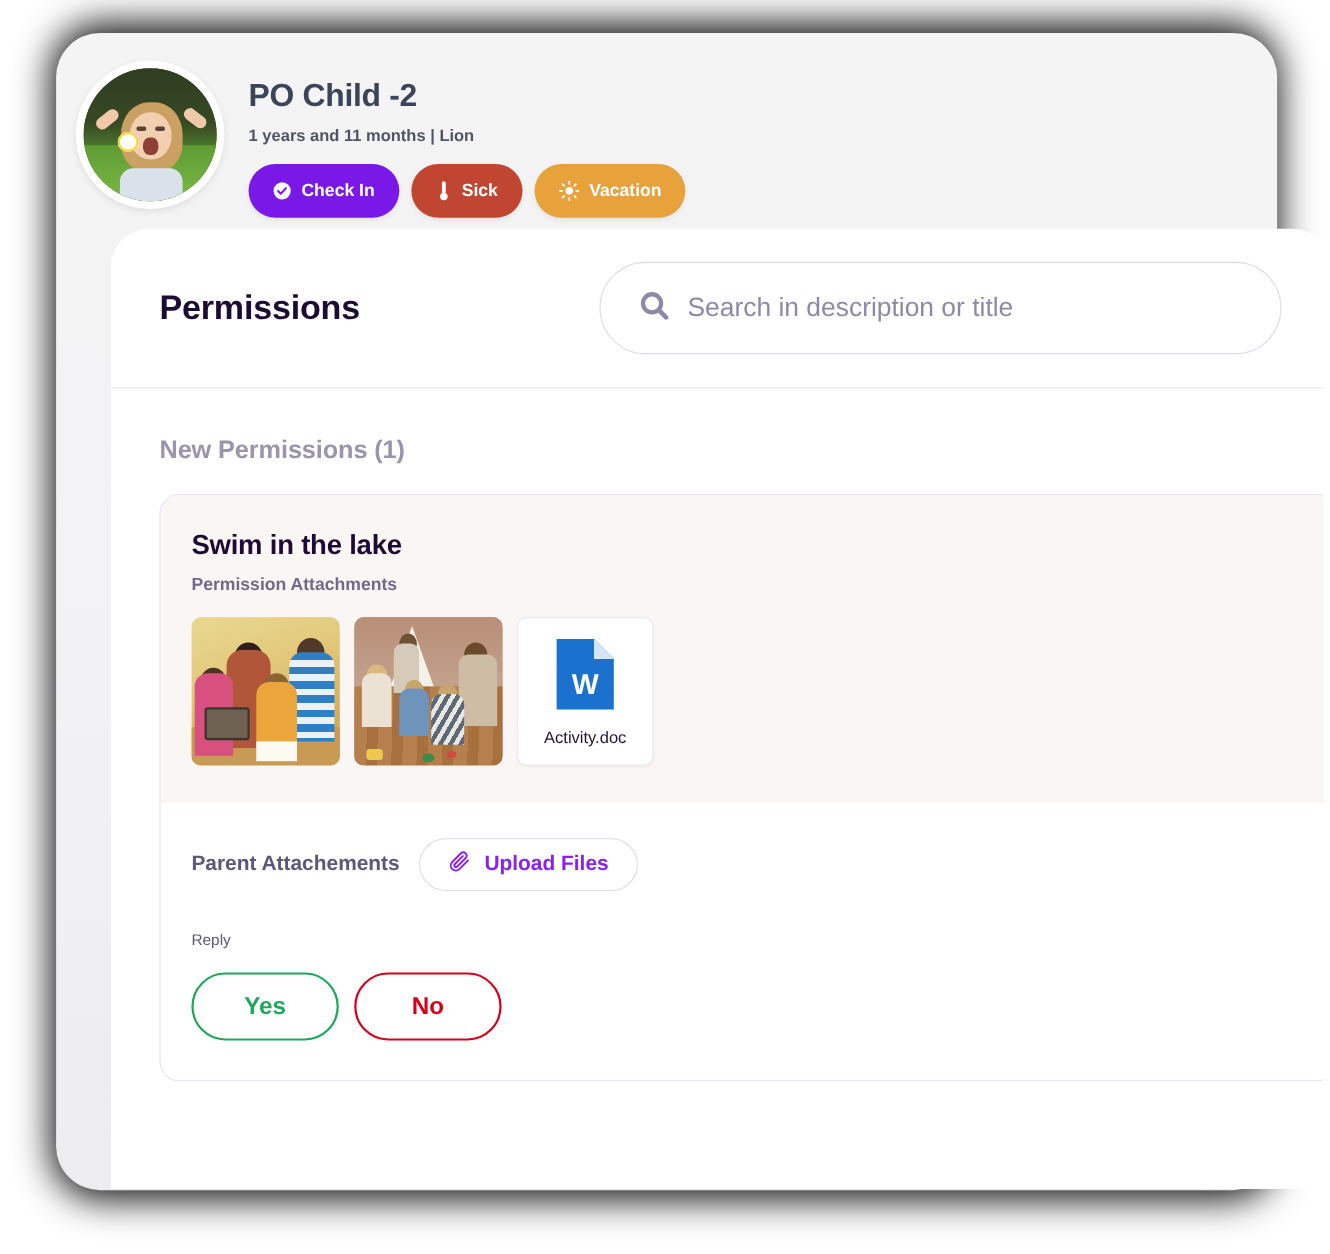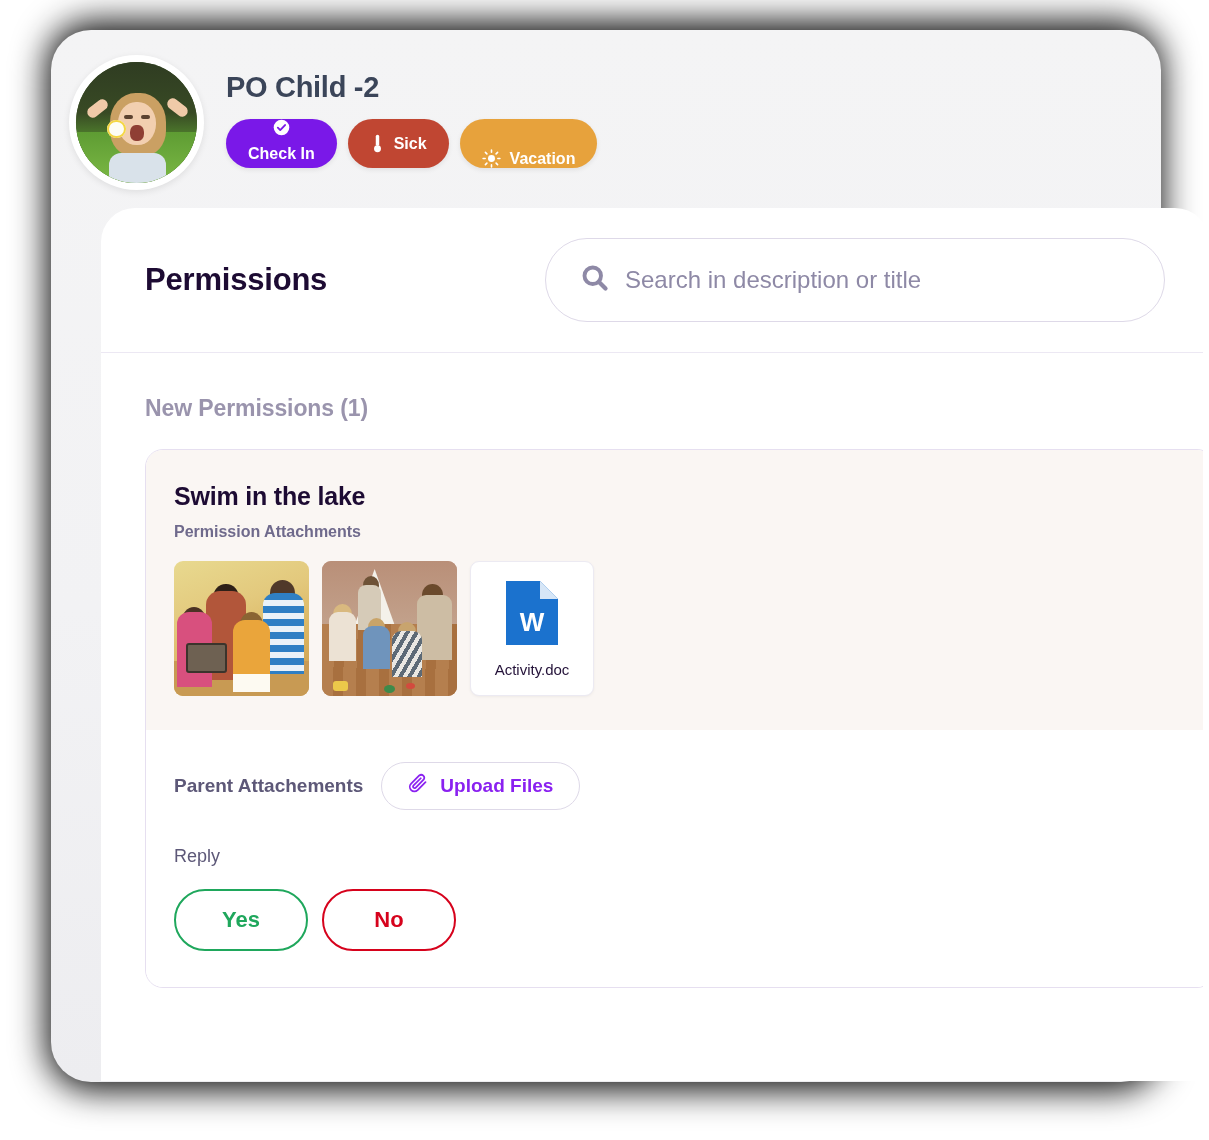--- a/index.html
+++ b/index.html
@@ -112,23 +112,23 @@
     border-radius: 26px;
     color: #ffffff;
     font-size: 16px;
     font-weight: 700;
     white-space: nowrap;
     border: none;
     cursor: pointer;
     font-family: "Liberation Sans", sans-serif;
     box-shadow: 0 2px 5px rgba(0,0,0,.08);
   }
-  .tag.checkin  { background: #7A18E8; flex-direction: column; }
+  .tag.checkin  { background: #7A18E8; }
   .tag.sick     { background: #C04632; }
-  .tag.vacation { background: #E7A23C; align-items: flex-end; }
+  .tag.vacation { background: #E7A23C; }
 
   .tag .glyph { display:inline-flex; align-items:center; justify-content:center; }
 
   
   .content-panel {
     position: absolute;
     left: 101px;
     top: 208px;
     width: 1108px;
     height: 873px;
@@ -304,21 +304,21 @@
     background: #ffffff;
     color: #8a21f0;
     font-size: 19px;
     font-weight: 700;
     cursor: pointer;
     font-family: "Liberation Sans", sans-serif;
   }
 
   .reply-label {
     margin-top: 36px;
-    font-size: 18px;
+    font-size: 14px;
     color: #5d5878;
   }
   .reply-row { margin-top: 22px; display: flex; gap: 14px; }
   .reply-btn {
     width: 134px;
     height: 62px;
     border-radius: 32px;
     background: #ffffff;
     font-size: 22px;
     font-weight: 700;
@@ -350,20 +350,21 @@
           <div class="ph-face"></div>
           <div class="ph-eyeL"></div>
           <div class="ph-eyeR"></div>
           <div class="ph-mouth"></div>
           <div class="ph-flow"></div>
         </div>
       </div>
 
       <div class="profile-meta">
         <div class="child-name">PO Child -2</div>
+        <div class="child-sub">1 years and 11 months | Lion</div>
 
         <div class="tag-row">
 
           <button class="tag checkin">
             <span class="glyph">
               <svg width="17" height="17" viewBox="0 0 24 24" aria-hidden="true">
                 <circle cx="12" cy="12" r="11" fill="#ffffff"></circle>
                 <path d="M6.8 12.3l3.4 3.4 6.8-7.2" fill="none" stroke="#7A18E8" stroke-width="2.6" stroke-linecap="round" stroke-linejoin="round"></path>
               </svg>
             </span>

